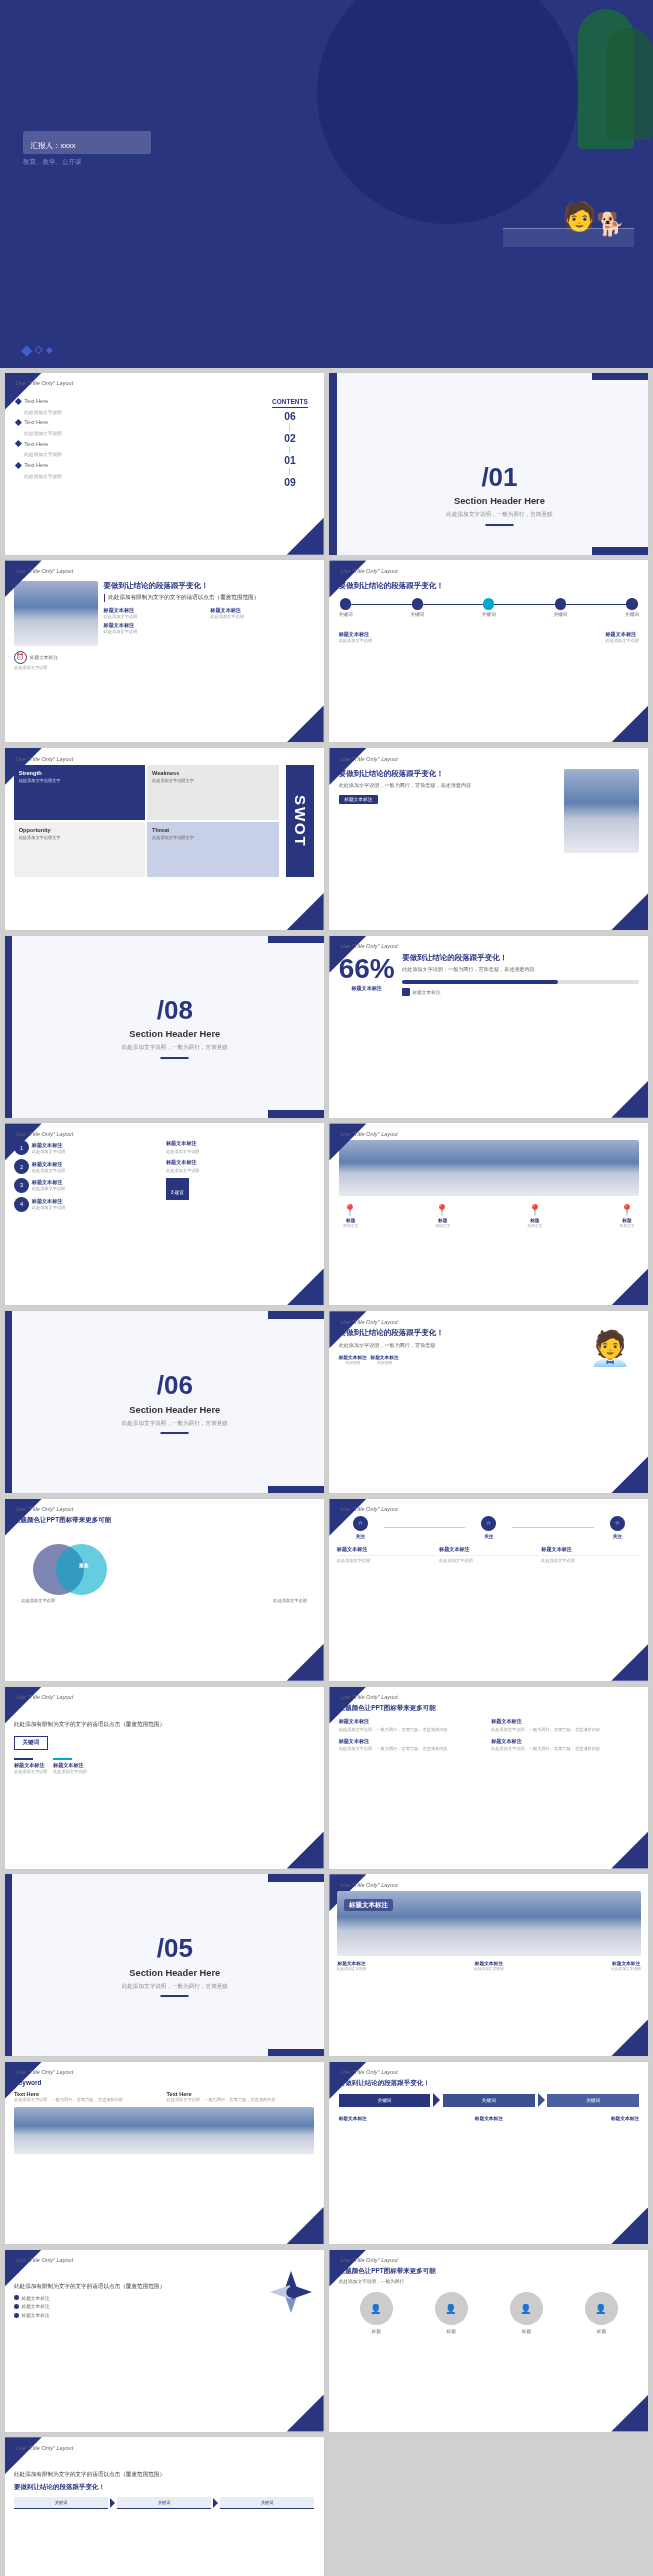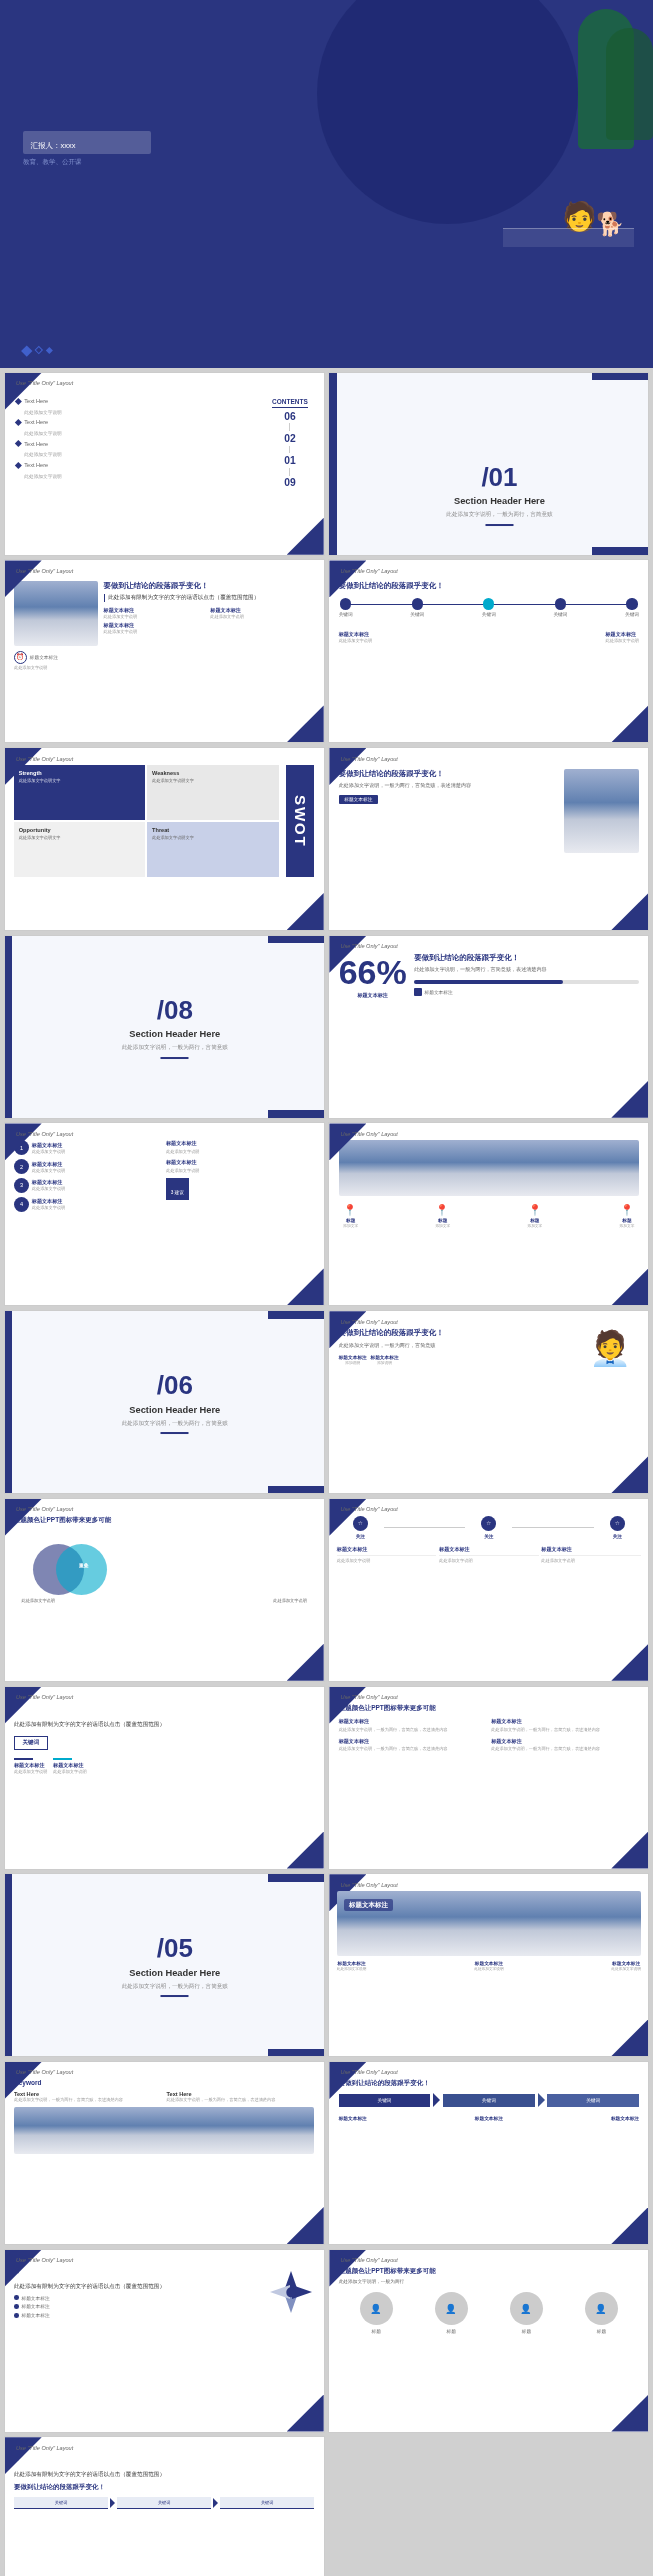--- a/index.html
+++ b/index.html
@@ -304,21 +304,21 @@
     </div>
   </div>
 
   <div class="slide-small">
     <div class="corner-tl"></div>
     <div class="corner-br"></div>
     <div style="position:absolute;top:7.5px;left:11.2px;font-size:5.6px;color:#666;font-style:italic;">Use "Title Only" Layout</div>
 
     <div style="padding:17px 9.3px 7.5px 9.3px;display:flex;gap:7.5px;">
       <div style="flex-shrink:0;text-align:center;">
-        <div style="font-size:34px;font-weight:bold;color:#2a3580;">66%</div>
+        <div style="font-size:28px;font-weight:bold;color:#2a3580;">66%</div>
         <div style="font-size:5.1px;color:#2a3580;font-weight:bold;">标题文本标注</div>
       </div>
       <div style="flex:1;">
         <div style="font-size:7.5px;font-weight:bold;color:#2a3580;margin-bottom:3.7px;">要做到让结论的段落跟乎变化！</div>
         <div style="font-size:5.1px;color:#666;line-height:1.5;">此处添加文字说明，一般为两行，言简意赅，表述清楚内容</div>
 
         <div style="margin-top:5.6px;height:4.7px;background:#e0e0e0;border-radius:2.8px;">
           <div style="width:66%;height:100%;background:#2a3580;border-radius:2.8px;"></div>
         </div>
         <div style="margin-top:3.7px;display:flex;align-items:center;gap:2.8px;">

